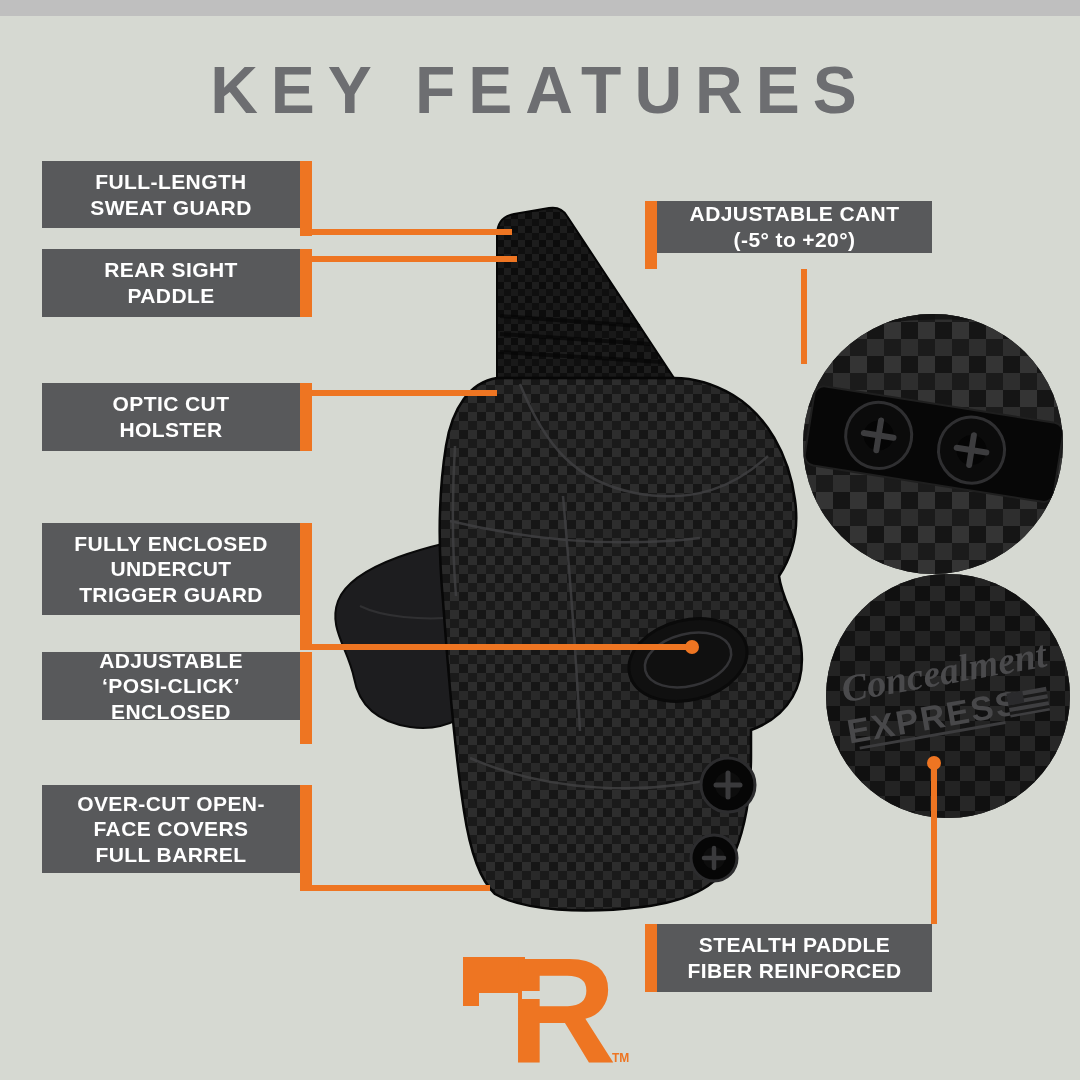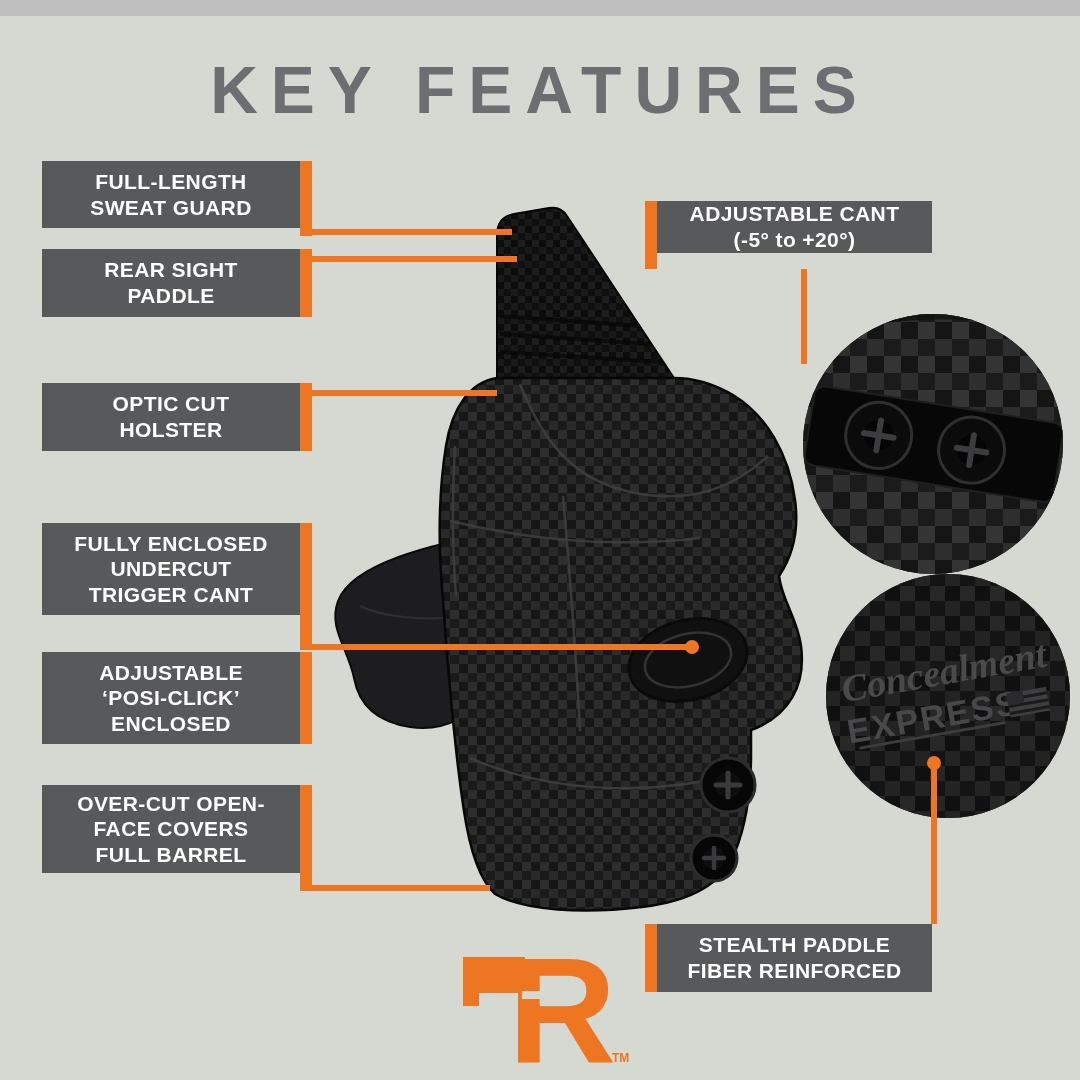--- a/index.html
+++ b/index.html
@@ -226,27 +226,27 @@
       <span>OPTIC CUT</span>
       <span>HOLSTER</span>
     </div>
     <div class="accent-bar" style="height:68px"></div>
   </div>
 
   <div class="callout callout-left" style="left:42px;top:507px">
     <div class="callout-box" style="height:92px">
       <span>FULLY ENCLOSED</span>
       <span>UNDERCUT</span>
-      <span>TRIGGER CANT</span>
+      <span>TRIGGER GUARD</span>
     </div>
     <div class="accent-bar" style="height:127px"></div>
   </div>
 
   <div class="callout callout-left" style="left:42px;top:636px">
-    <div class="callout-box" style="height:92px">
+    <div class="callout-box" style="height:68px">
       <span>ADJUSTABLE</span>
       <span>‘POSI-CLICK’</span>
       <span>ENCLOSED</span>
     </div>
     <div class="accent-bar" style="height:92px"></div>
   </div>
 
   <div class="callout callout-left" style="left:42px;top:769px">
     <div class="callout-box" style="height:88px">
       <span>OVER-CUT OPEN-</span>

